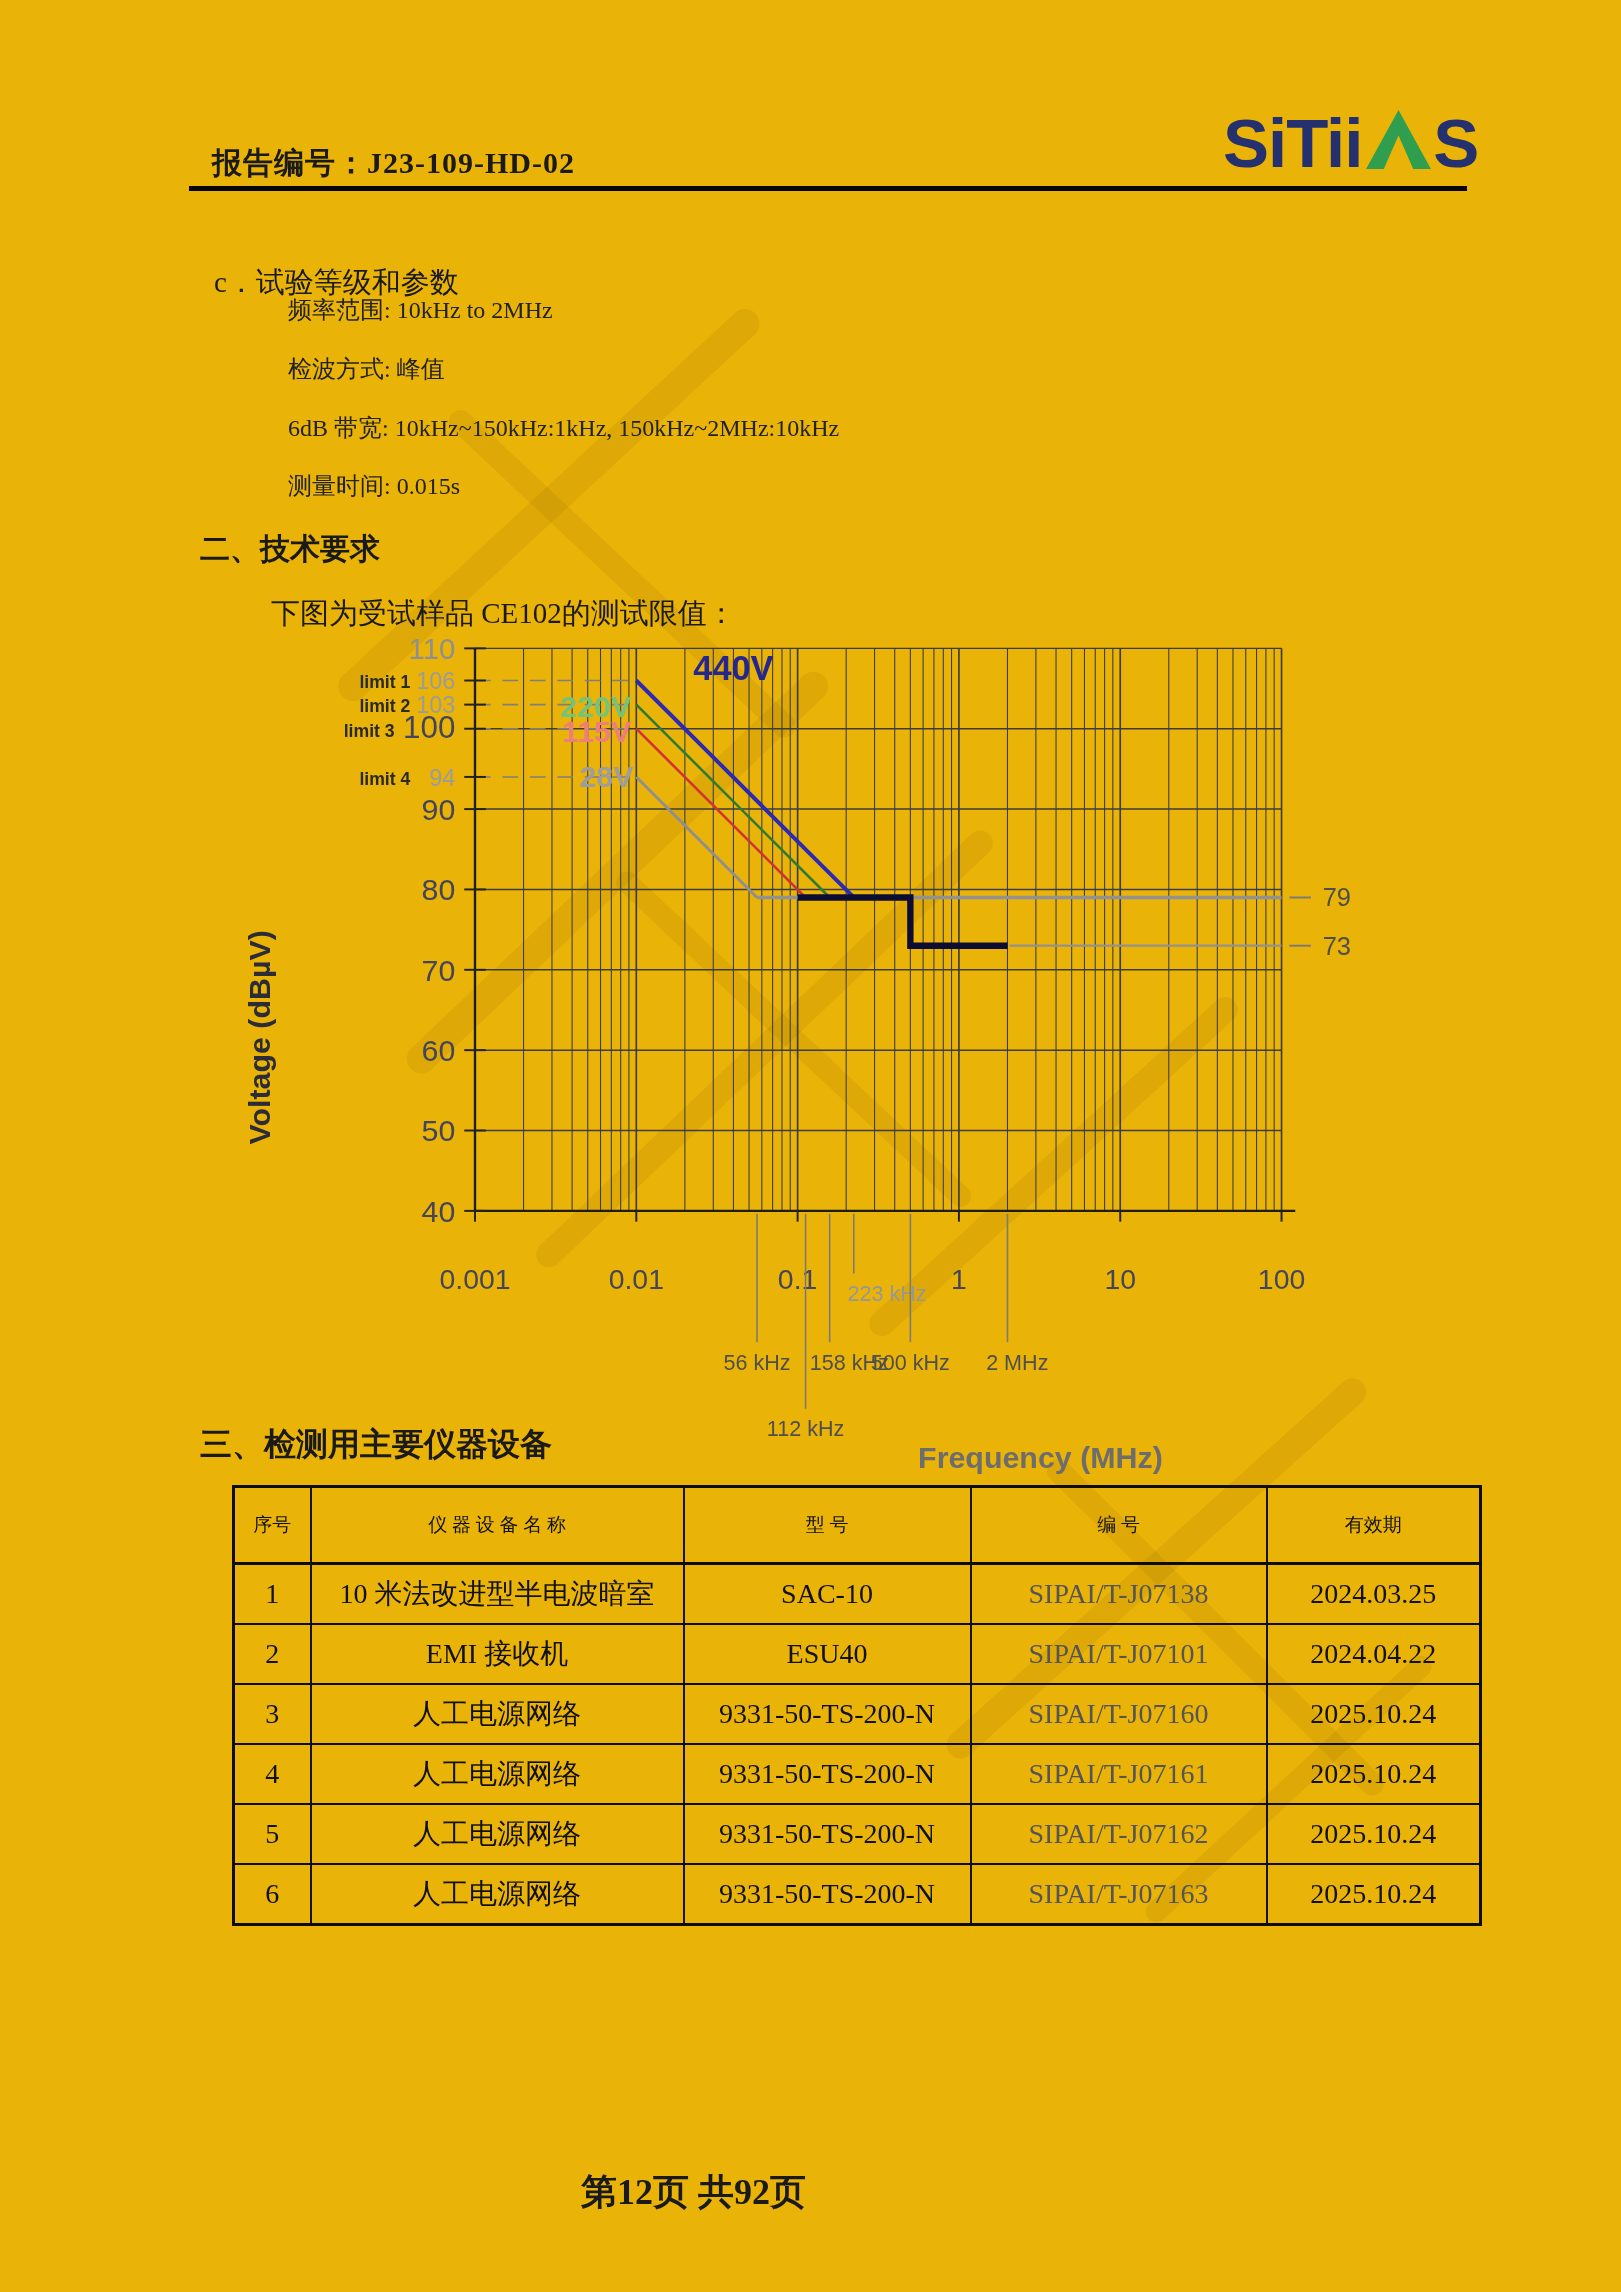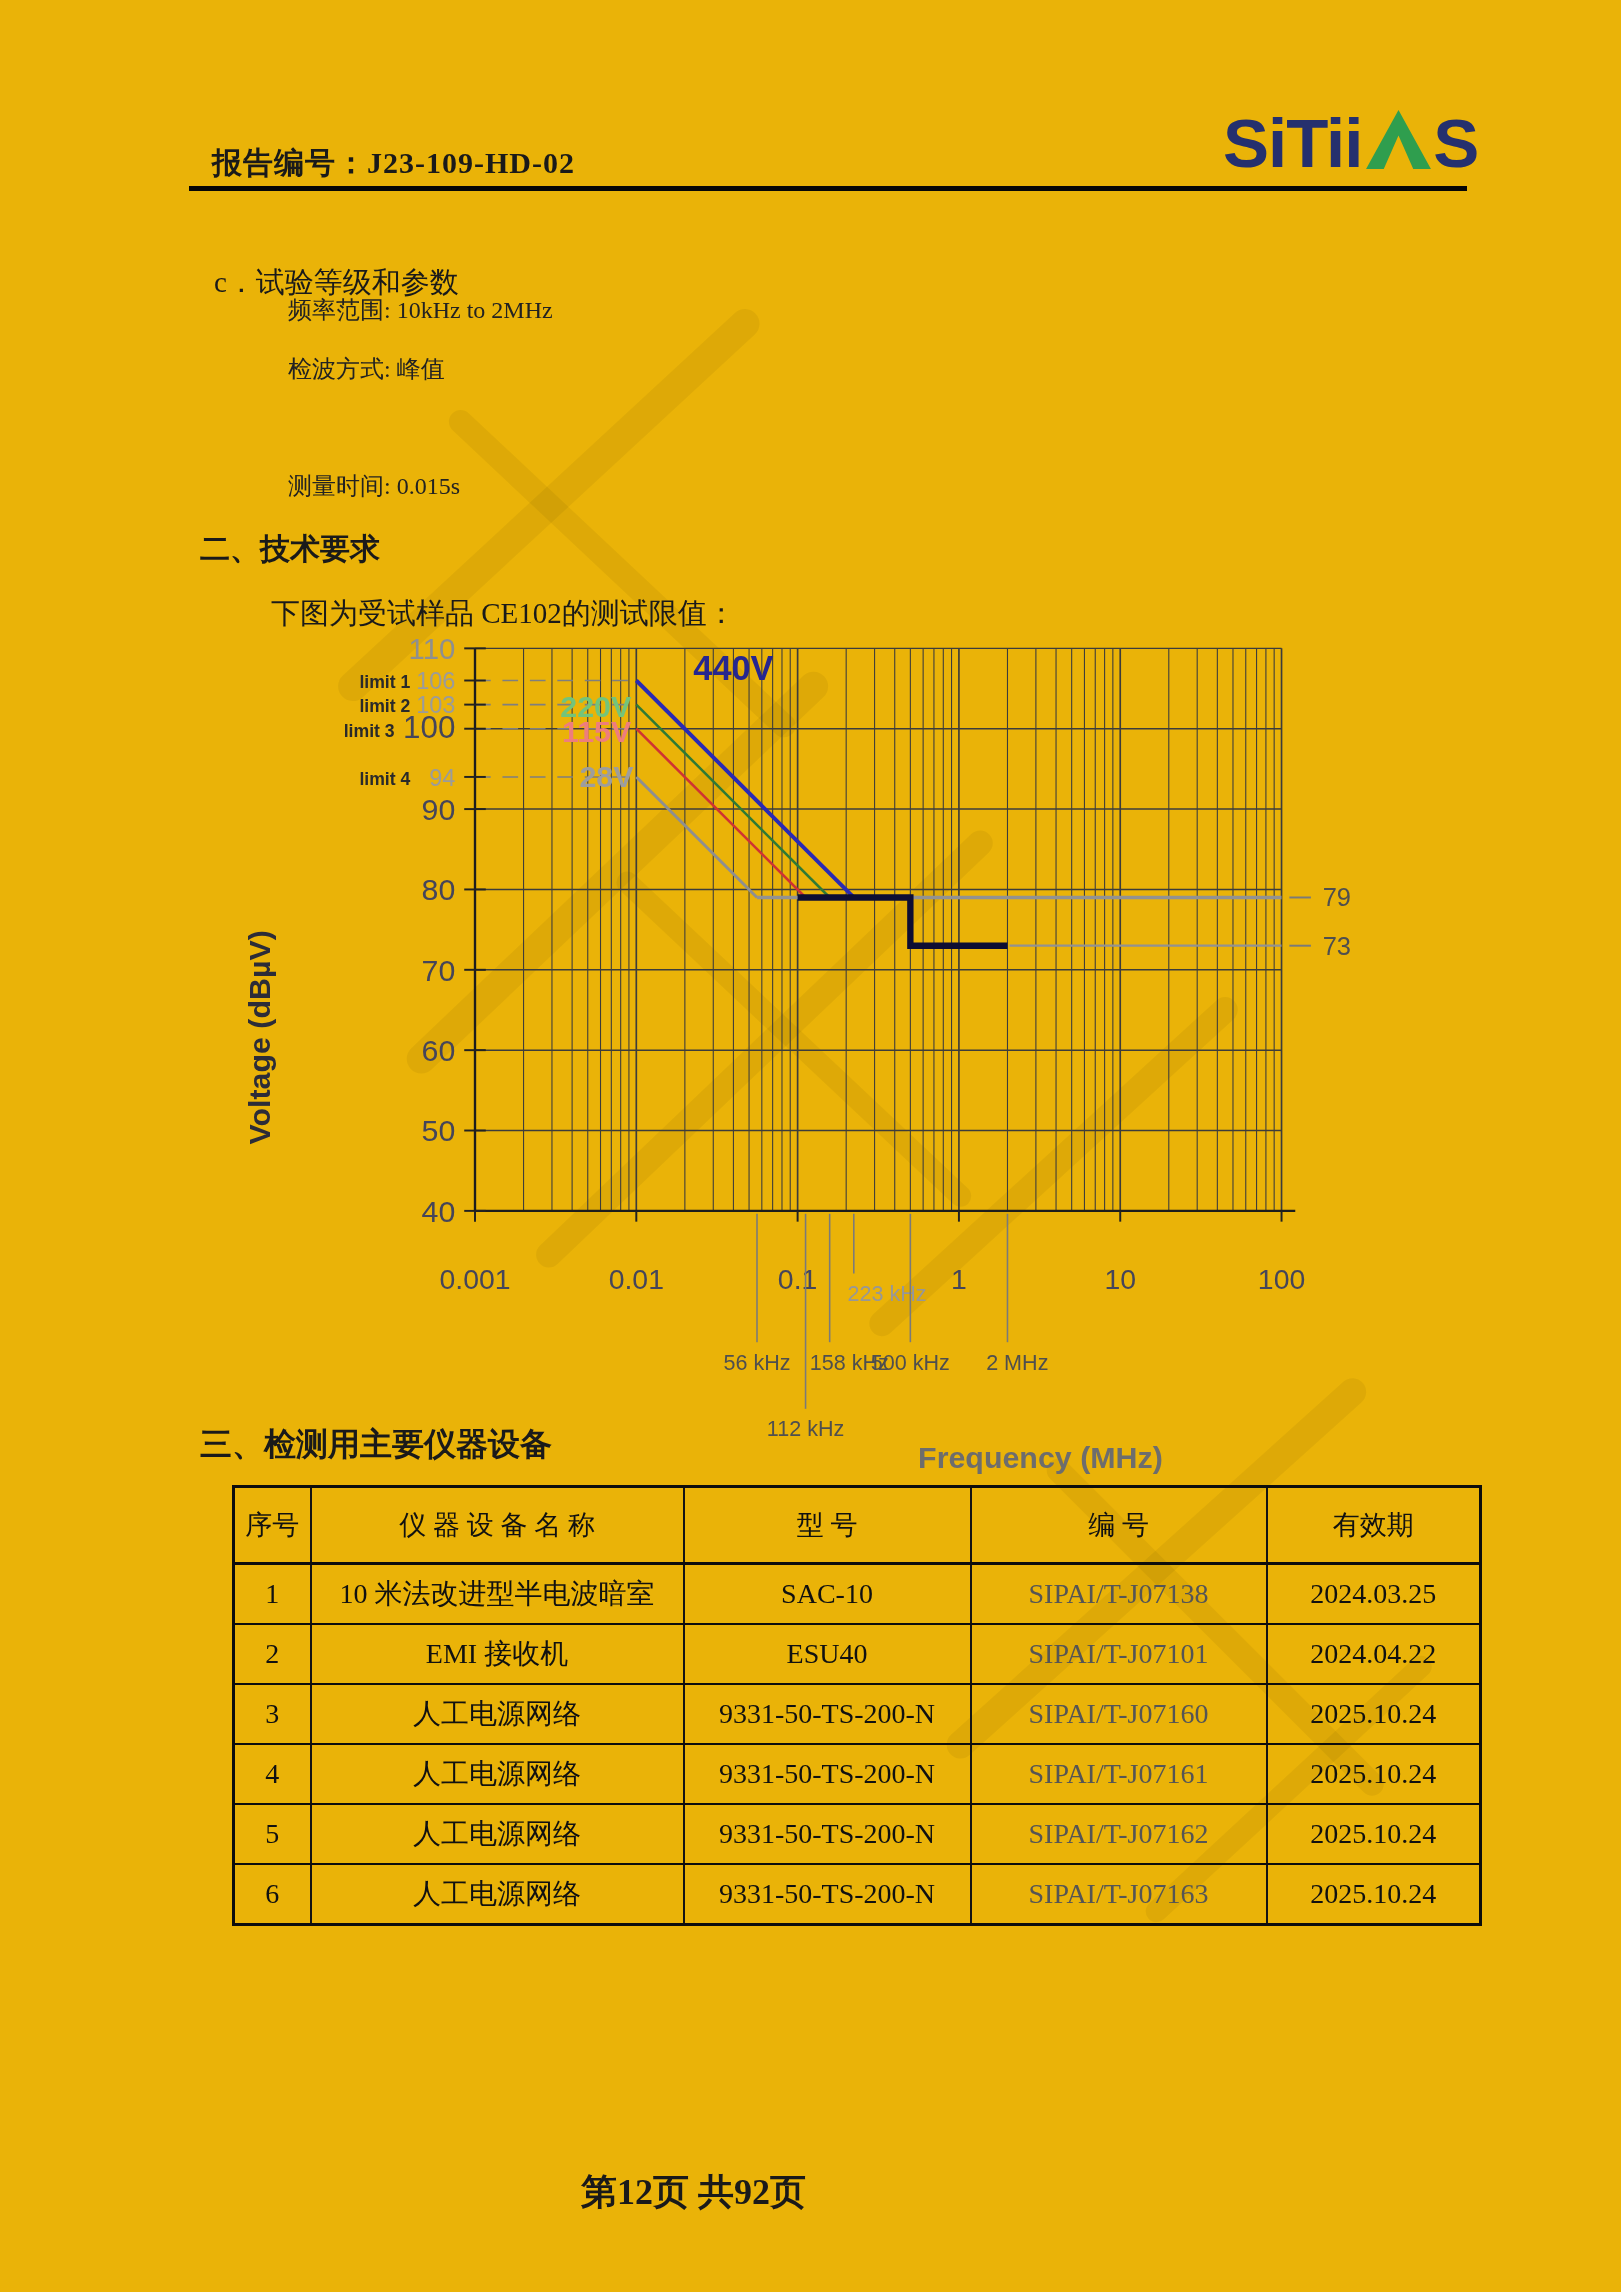--- a/index.html
+++ b/index.html
@@ -24,21 +24,21 @@
   .sec2-intro{left:271px;top:582px;font-size:29px;margin-top:12px;}
   .sec3-title{left:200px;top:1423px;font-size:32px;font-weight:bold;font-family:Liberation Mono, monospace;}
   
   .chart-wrap{left:225px;top:617px;width:1186px;height:882px;}
   
   .inst-table{left:232px;top:1485px;border-collapse:collapse;table-layout:fixed;
               font-size:28px;color:#111;text-align:center;background:transparent;}
   .inst-table td,.inst-table th{border-left:2px solid #141414;border-right:2px solid #141414;
               border-top:2.9px solid #0d0d0d;border-bottom:2.9px solid #0d0d0d;
               padding:0;font-weight:normal;overflow:hidden;white-space:nowrap;}
-  .inst-table th{height:74px;font-size:27px;}
+  .inst-table th{height:74px;font-size:19px;}
   .inst-table td{height:58px;}
   .inst-table{border:3.9px solid #0d0d0d;}
   .inst-table thead th{border-bottom:3.9px solid #0d0d0d;}
   .col-serial{color:#555;}
   .footer{left:0;top:2168px;width:1387px;text-align:center;font-size:36px;font-weight:bold;}
   .wm{left:0;top:0;z-index:1;opacity:1;}
 </style>
 </head>
 <body>
 
@@ -64,20 +64,21 @@
     <svg width="65" height="59" viewBox="0 0 66 60">
       <path d="M33,0 L66,60 L48,60 L33,26 L18,60 L0,60 Z" fill="#2f9e4e"></path>
     </svg>
     <span class="navy">S</span>
   </div>
   <div class="abs z1 header-rule"></div>
 
   <div class="abs z1 sec-c-title">c．试验等级和参数</div>
   <div class="abs z1 param" style="top:294px">频率范围: 10kHz to 2MHz</div>
   <div class="abs z1 param" style="top:353px">检波方式: 峰值</div>
+  <div class="abs z1 param" style="top:412px">6dB 带宽: 10kHz~150kHz:1kHz, 150kHz~2MHz:10kHz</div>
   <div class="abs z1 param" style="top:470px">测量时间: 0.015s</div>
 
   <div class="abs z1 sec2-title">二、技术要求</div>
   <div class="abs z1 sec2-intro">下图为受试样品 CE102的测试限值：</div>
 
   <div class="abs z1 chart-wrap">
     <svg id="limit-chart-svg" width="1186" height="882" viewBox="0 0 1210 900">
         <line x1="255" y1="32" x2="255" y2="606" stroke="#3c3c3c" stroke-width="1.7"></line>
         <line x1="304.5495372862913" y1="32" x2="304.5495372862913" y2="606" stroke="#3c3c3c" stroke-width="1.1"></line>
         <line x1="333.53415852685646" y1="32" x2="333.53415852685646" y2="606" stroke="#3c3c3c" stroke-width="1.1"></line>

